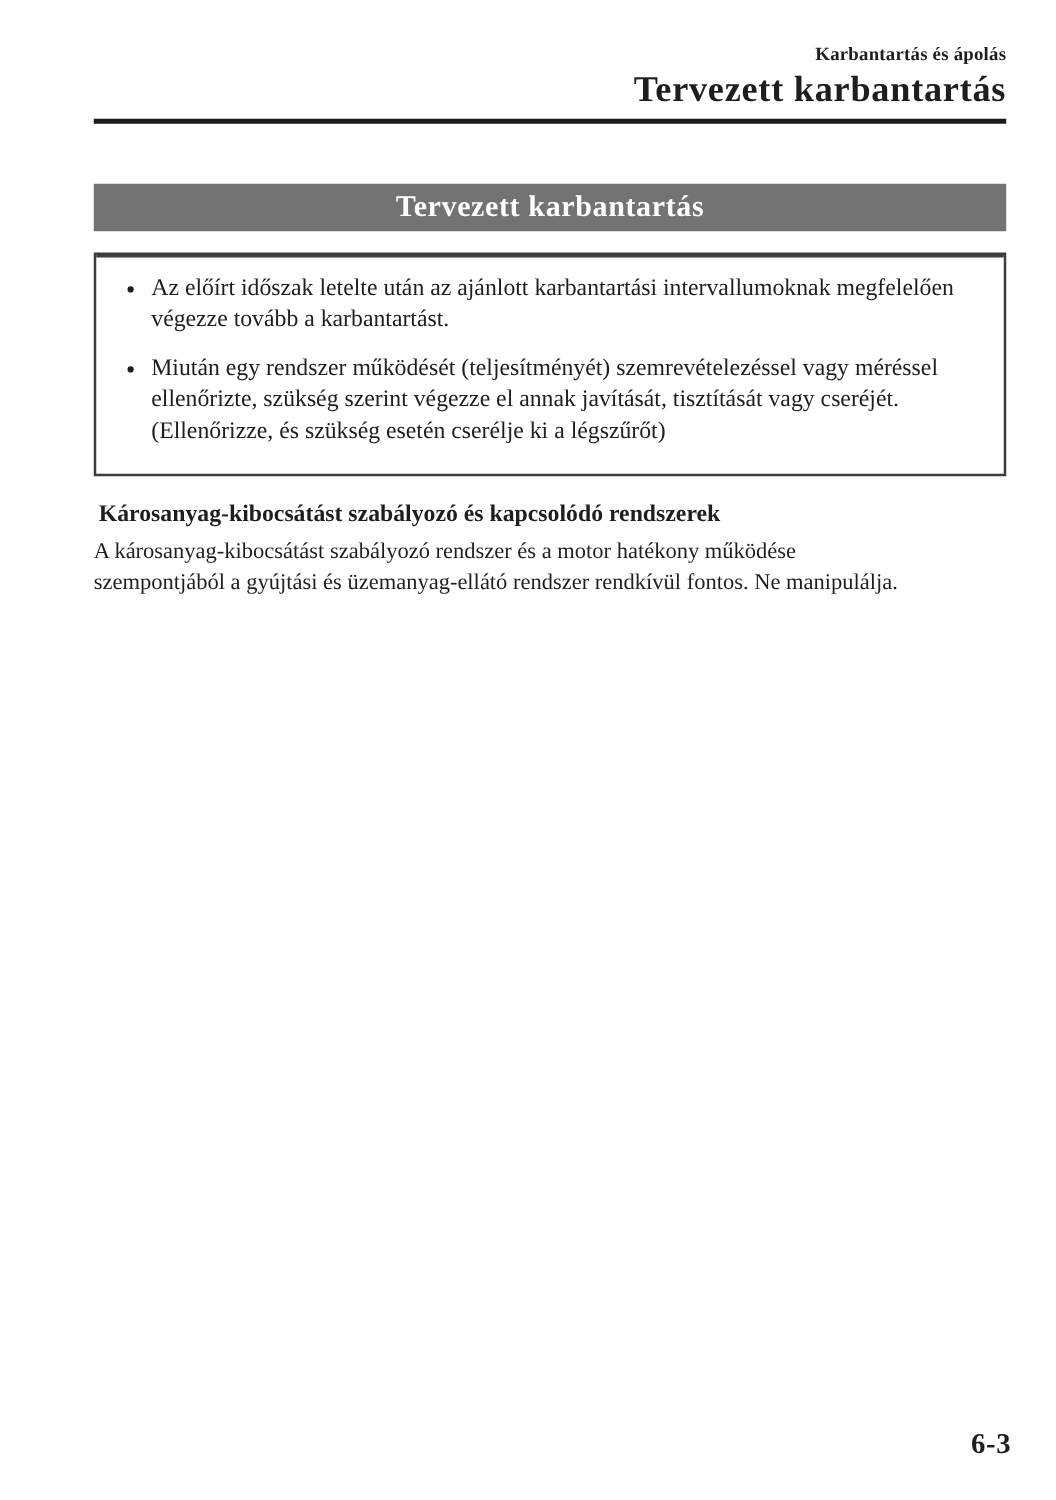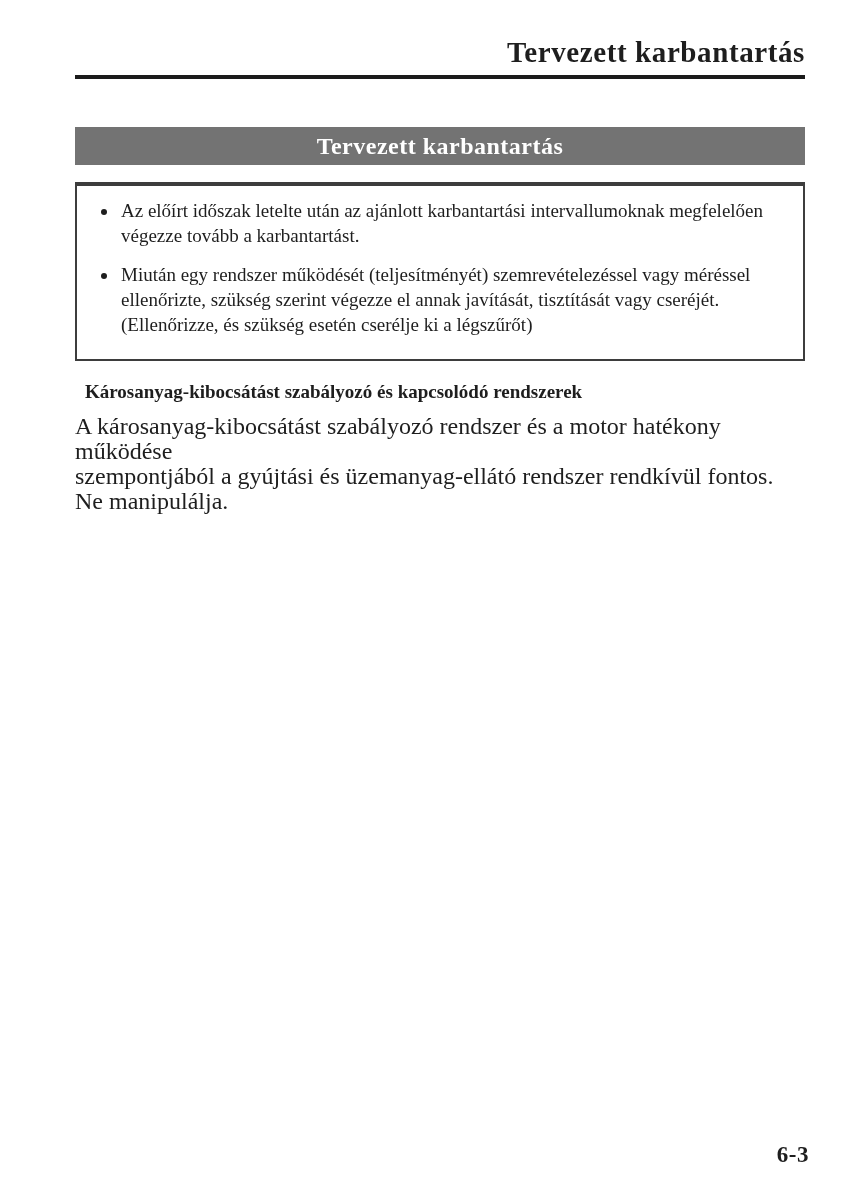--- a/index.html
+++ b/index.html
@@ -80,46 +80,47 @@
     font-size: 19px;
     line-height: 25px;
     margin-bottom: 14px;
     padding-left: 2px;
   }
   
   .body-sec {
     margin-top: 18px;
   }
   .sec-heading {
-    margin: 10px;
+    margin: 4px;
     font-size: 19px;
     font-weight: bold;
     line-height: 25px;
   }
   .sec-line {
     margin: 0;
-    font-size: 24px;
+    font-size: 18px;
     line-height: 25px;
   }
   
   .page-num {
     position: absolute;
     right: 36px;
     bottom: 32px;
     font-size: 23px;
     font-weight: bold;
     letter-spacing: 0.5px;
   }
 </style>
 </head>
 <body>
 
 <div class="page">
 
   <header class="content hdr">
+    <div class="hdr-small">Karbantartás és ápolás</div>
     <div class="hdr-big">Tervezett karbantartás</div>
     <div class="hdr-rule"></div>
   </header>
 
   <div class="content banner" style="background: rgb(115, 115, 115); color: rgb(255, 255, 255);">
     <span>Tervezett karbantartás</span>
   </div>
 
   <section class="content note">
     <div class="note-divider"></div>

